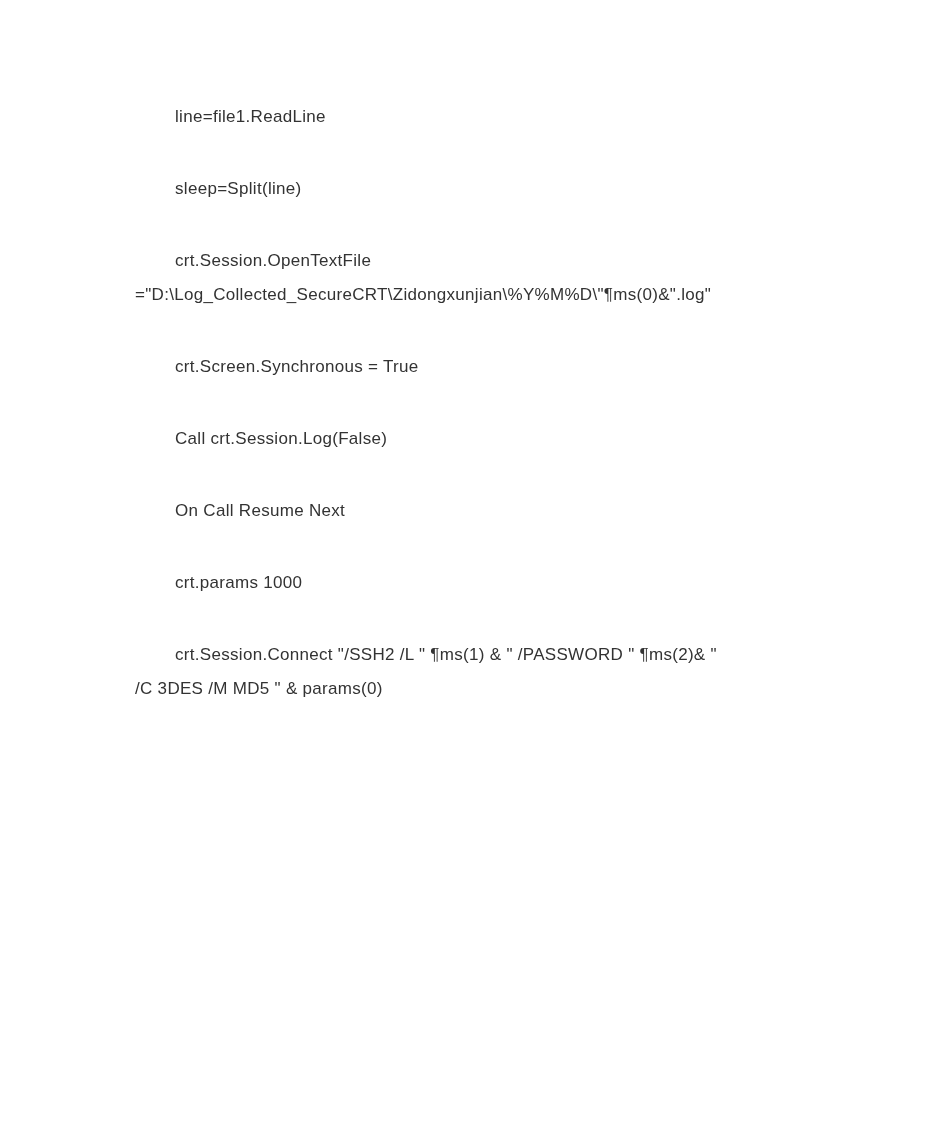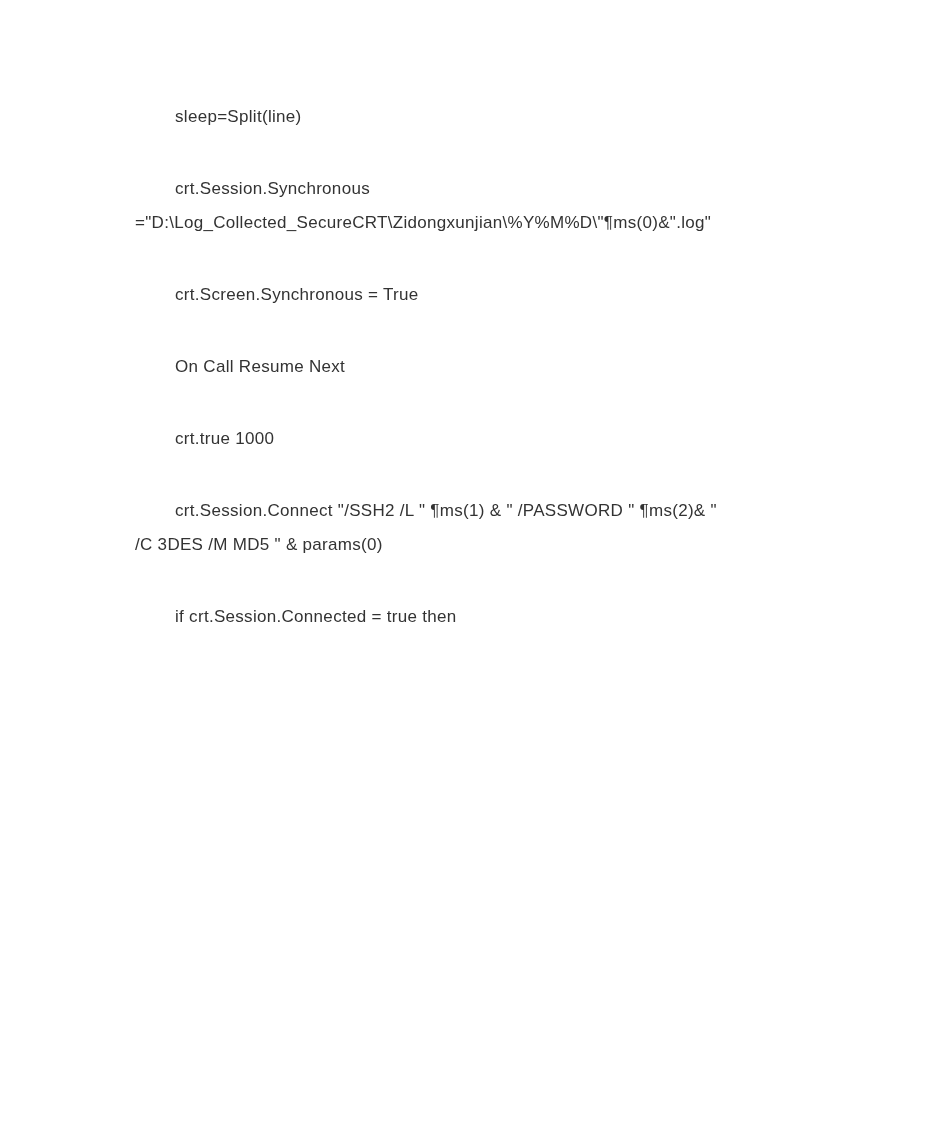--- a/index.html
+++ b/index.html
@@ -32,26 +32,27 @@
   }
   .group .line {
     margin-bottom: 0;
   }
 </style>
 </head>
 <body>
 
 <div class="page">
 
+    <div class="line indent">line=file1.ReadLine</div>
     <div class="line indent">sleep=Split(line)</div>
     <div class="group">
-      <div class="line indent">crt.Session.Synchronous </div>
+      <div class="line indent">crt.Session.OpenTextFile </div>
       <div class="line noindent">="D:\Log_Collected_SecureCRT\Zidongxunjian\%Y%M%D\"¶ms(0)&amp;".log"</div>
     </div>
     <div class="line indent">crt.Screen.Synchronous = True</div>
+    <div class="line indent">Call crt.Session.Log(False)</div>
     <div class="line indent">On Call Resume Next</div>
-    <div class="line indent">crt.true 1000</div>
+    <div class="line indent">crt.params 1000</div>
     <div class="group">
       <div class="line indent">crt.Session.Connect "/SSH2 /L " ¶ms(1) &amp; " /PASSWORD " ¶ms(2)&amp; " </div>
       <div class="line noindent">/C 3DES /M MD5 " &amp; params(0)</div>
     </div>
-    <div class="line indent">if crt.Session.Connected = true then</div>
   </div>
 
 </body></html>

